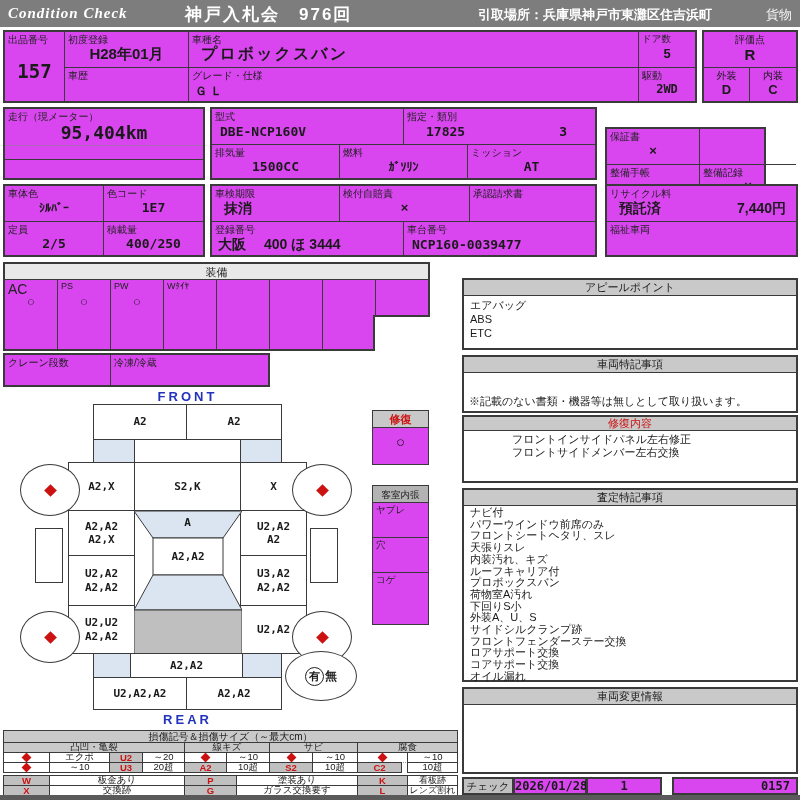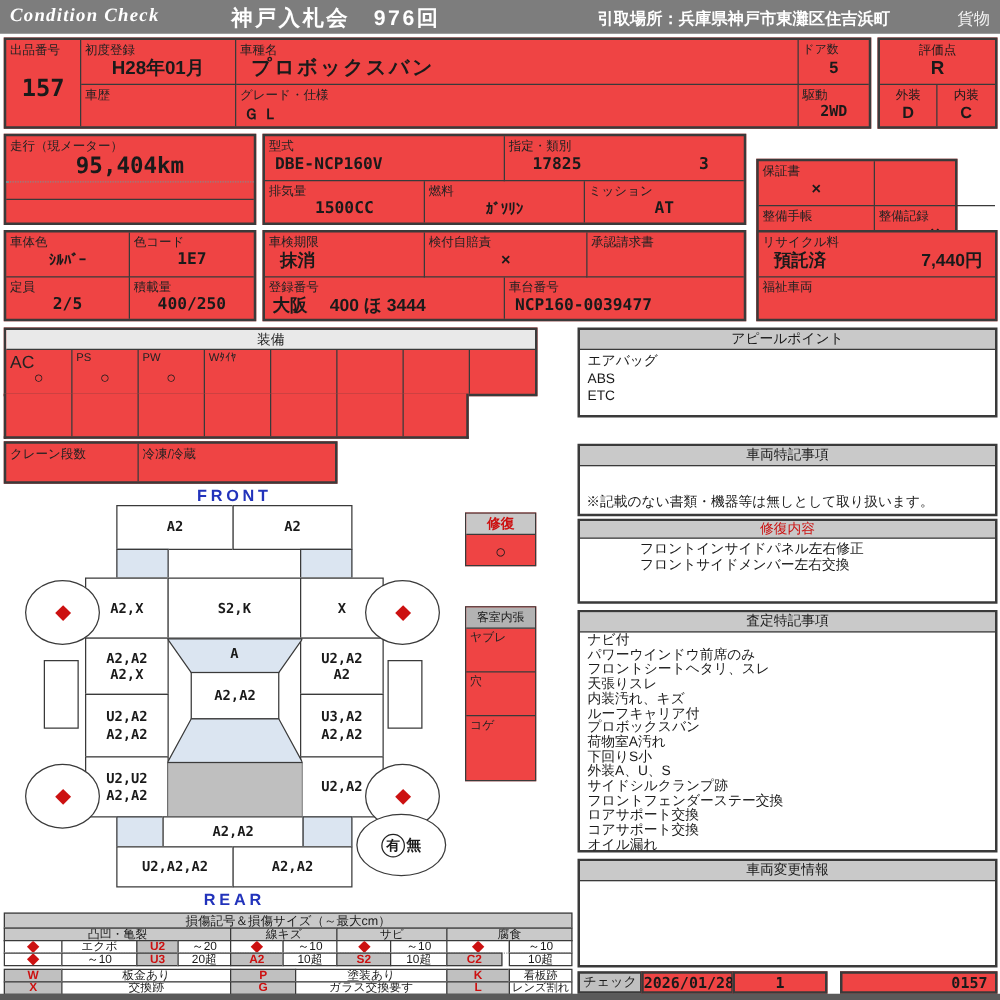--- a/index.html
+++ b/index.html
@@ -6,21 +6,21 @@
   .sheet{position:relative;width:800px;height:800px;background:#fff;overflow:hidden;
          font-family:"Liberation Sans",sans-serif;color:#1a1a1a;}
   .abs{position:absolute;box-sizing:border-box;}
   
   .topbar{left:0;top:0;width:800px;height:27px;background:#7d7d7d;color:#fff;}
   .brand{left:8px;top:5px;font:italic bold 15px "Liberation Serif",serif;letter-spacing:1px;}
   .auction{left:185px;top:3px;font-size:17px;font-weight:bold;letter-spacing:2px;}
   .pickup{left:478px;top:6px;font-size:13px;font-weight:bold;}
   .category{right:8px;top:6px;font-size:13px;color:#f2f2f2;}
   
-  .gbox{border:2px solid #3a3a3a;background:#ef4444;}
+  .gbox{border:2px solid #3a3a3a;background:#d946ef;}
   .cell{box-sizing:border-box;}
   .br{border-right:1px solid #3a3a3a;}
   .bb{border-bottom:1px solid #3a3a3a;}
   .lbl{position:absolute;top:1px;left:3px;font-size:10px;color:#222;white-space:nowrap;}
   .lblc{position:absolute;top:1px;left:0;width:100%;text-align:center;font-size:10px;}
   .val{position:absolute;font-weight:bold;white-space:nowrap;}
   .mono{font-family:"DejaVu Sans Mono",monospace;}
   .ctr{left:0;width:100%;text-align:center;}
   .dotline{position:absolute;border-top:1px dotted #888;}
   .solline{position:absolute;border-top:1px solid #3a3a3a;}
@@ -299,21 +299,21 @@
     </div>
   <div class="wheel" style="left:20px;top:611px;width:60px;height:52px;">
       <span class="diamond"></span>
     </div>
   <div class="wheel" style="left:292px;top:611px;width:60px;height:52px;">
       <span class="diamond"></span>
     </div>
   <div class="dcell" style="left:35px;top:528px;width:28px;height:55px;"></div>
   <div class="dcell" style="left:310px;top:528px;width:28px;height:55px;"></div>
 
-  <div class="abs gbox" style="left:372px;top:410px;width:57px;height:43px;border-width:1px;">
+  <div class="abs gbox" style="left:372px;top:410px;width:57px;height:55px;border-width:1px;">
     <div class="abs bb" style="left:0;top:0;width:55px;height:17px;background:#c8c8c8;color:#cc1111;font-weight:bold;font-size:11px;text-align:center;line-height:17px;">修復</div>
     <div class="abs" style="left:0;top:17px;width:55px;height:28px;text-align:center;font-size:15px;font-weight:bold;line-height:28px;">○</div>
   </div>
 
   <div class="abs gbox" style="left:372px;top:485px;width:57px;height:140px;border-width:1px;">
     <div class="abs bb" style="left:0;top:0;width:55px;height:17px;background:#b3b3b3;font-size:9.5px;text-align:center;line-height:17px;">客室内張</div>
     <div class="abs bb" style="left:0;top:17px;width:55px;height:35px;">
       <span class="lbl" style="font-size:9.5px;">ヤブレ</span>
     </div>
     <div class="abs bb" style="left:0;top:52px;width:55px;height:35px;">
@@ -324,21 +324,21 @@
     </div>
   </div>
 
   <div class="wheel" style="left:285px;top:651px;width:72px;height:50px;">
     <span class="sparetxt">
       <span class="circled">有</span>
       <span>無</span>
     </span>
   </div>
 
-  <div class="panel" style="left:462px;top:262px;width:336px;height:72px;">
+  <div class="panel" style="left:462px;top:278px;width:336px;height:72px;">
     <div class="ptitle">アピールポイント</div>
     <div class="plist">
       <div>エアバッグ</div>
       <div>ABS</div>
       <div>ETC</div>
     </div>
   </div>
 
   <div class="panel" style="left:462px;top:355px;width:336px;height:58px;">
     <div class="ptitle">車両特記事項</div>

